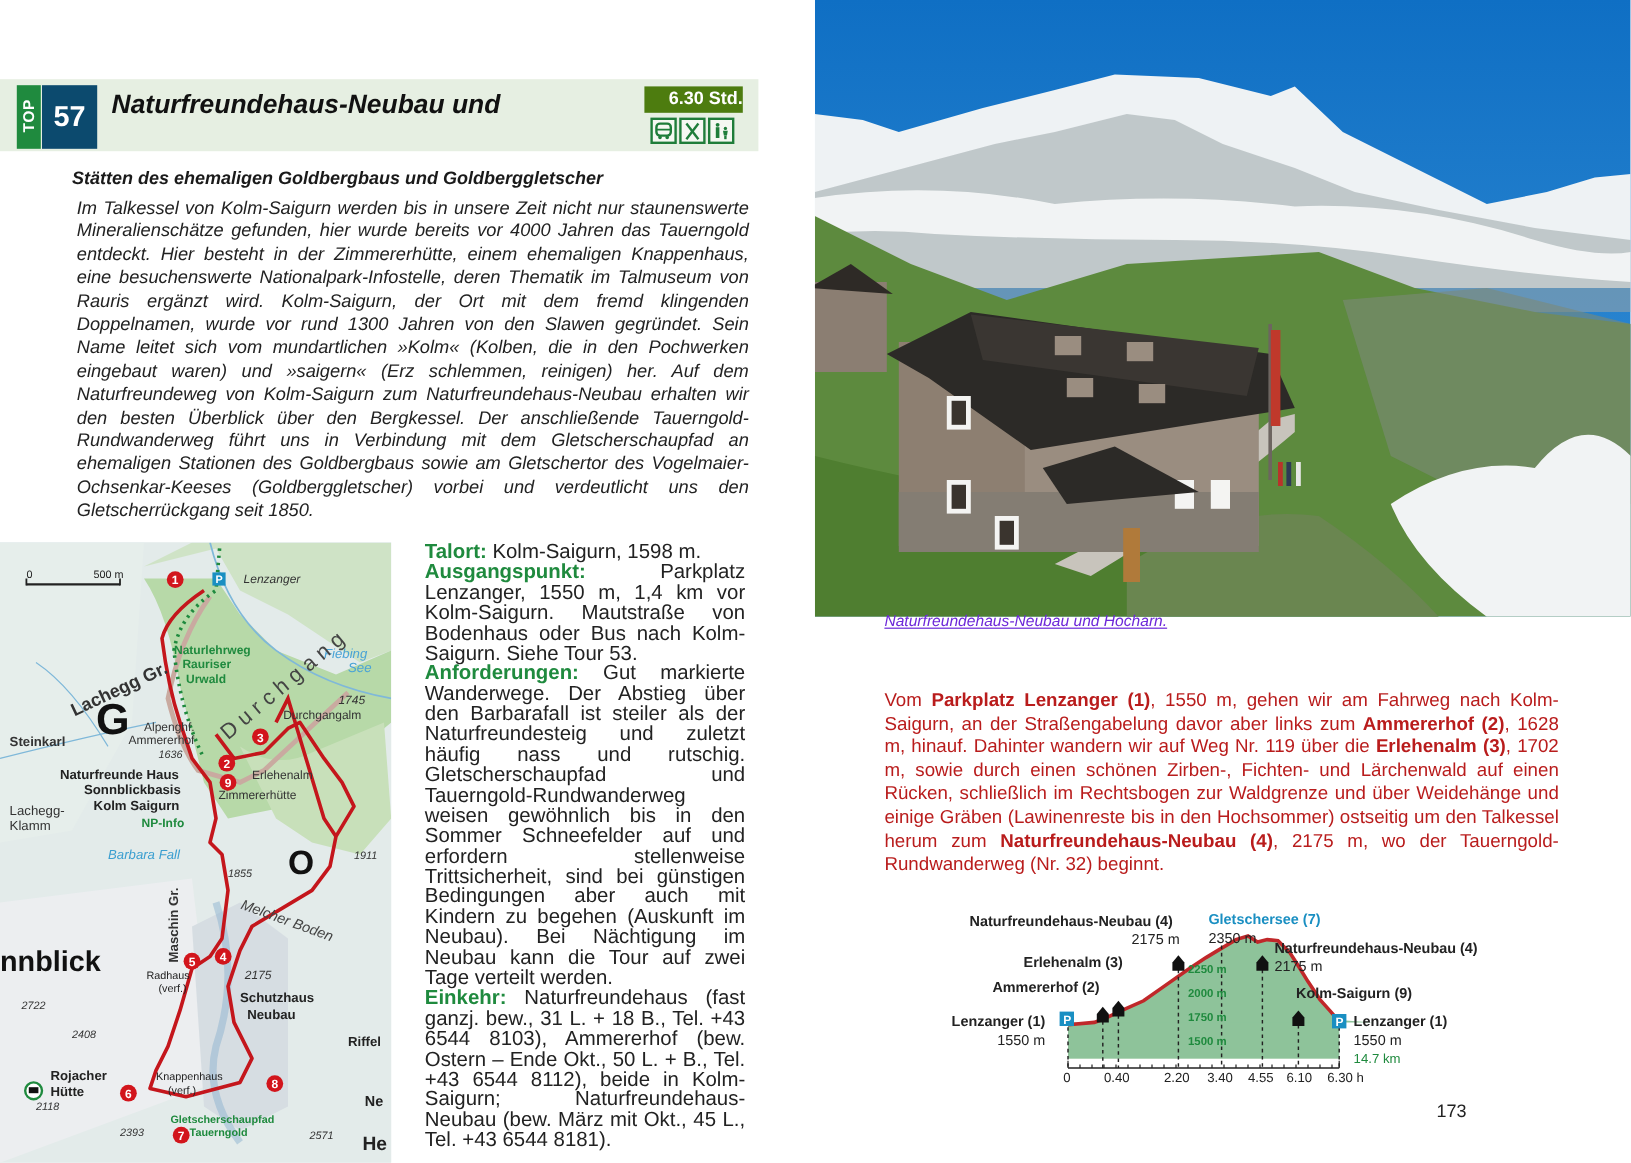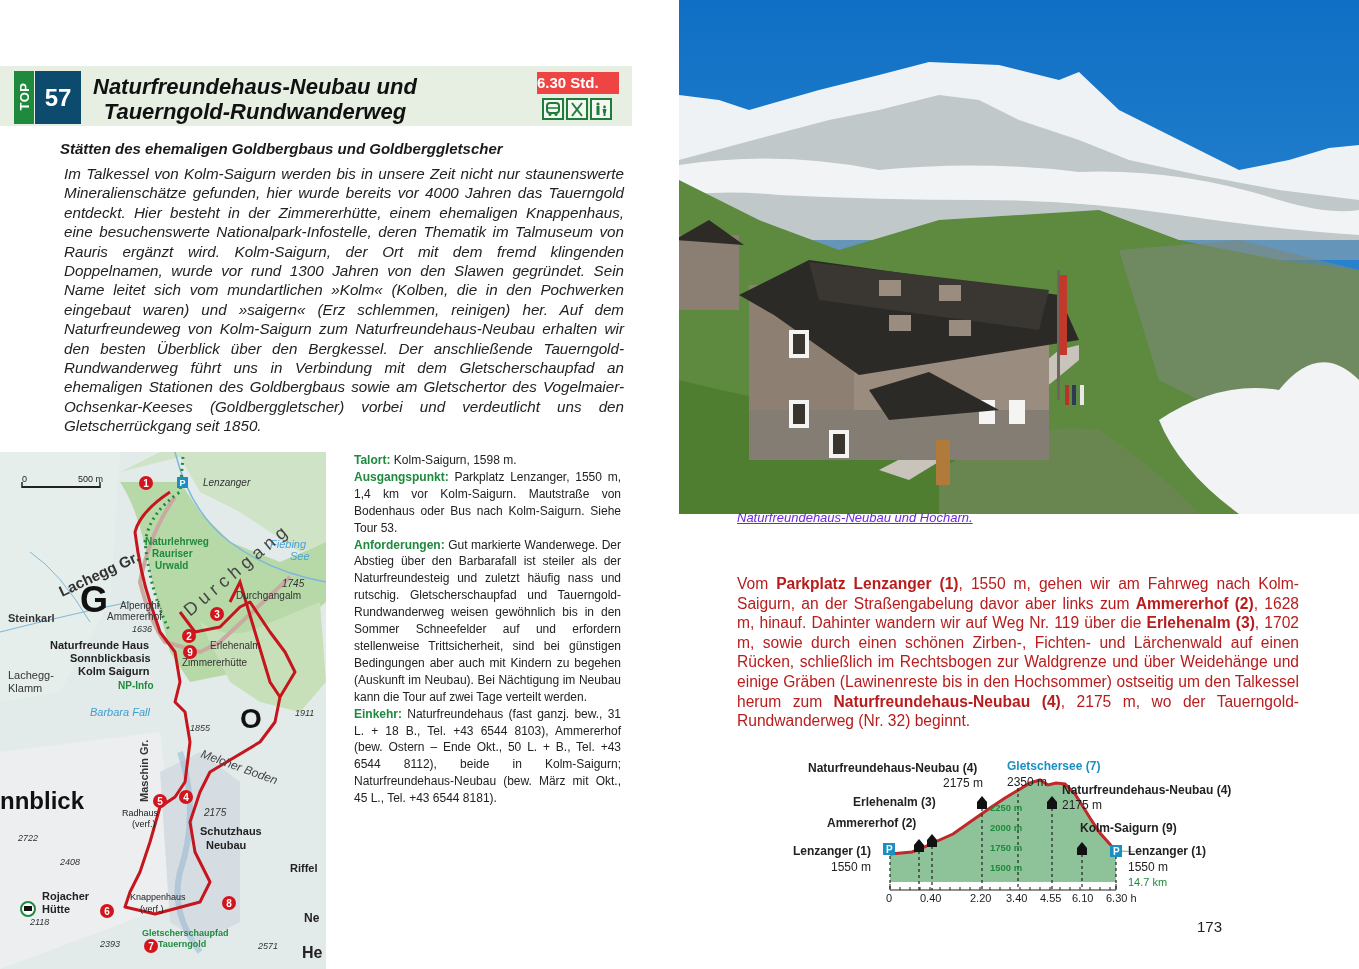--- a/index.html
+++ b/index.html
@@ -5,35 +5,35 @@
   * { box-sizing: border-box; margin: 0; padding: 0; }
   html, body { width: 1359px; height: 969px; background: #ffffff; overflow: hidden; }
   body { position: relative; font-family: "Liberation Sans", sans-serif; color: #1a1a1a; }
 
   
   .tour-header { position: absolute; left: 0; top: 66px; width: 632px; height: 60px; background: #e6efe2; }
   .top-tag { position: absolute; left: 14px; top: 5px; width: 20px; height: 53px; background: #1f8a3e; }
   .top-tag span { position: absolute; left: -13px; top: 18px; transform: rotate(-90deg); color: #fff; font-weight: bold; font-size: 13px; width: 46px; text-align: center; letter-spacing: 0.5px; }
   .tour-number { position: absolute; left: 35px; top: 5px; width: 46px; height: 53px; background: #0c4a6e; color: #fff; font-weight: bold; font-size: 24px; display: flex; align-items: center; justify-content: center; }
   .tour-title { position: absolute; left: 93px; top: 8px; font-size: 22px; font-weight: bold; font-style: italic; line-height: 25px; color: #111; text-align: center; }
-  .duration-badge { position: absolute; left: 537px; top: 6px; width: 82px; height: 22px; background: #ef4444; color: #fff; font-weight: bold; font-size: 15px; text-align: left; line-height: 22px; }
+  .duration-badge { position: absolute; left: 537px; top: 6px; width: 82px; height: 22px; background: #4d7c0f; color: #fff; font-weight: bold; font-size: 15px; text-align: right; line-height: 22px; }
   .facility-icons { position: absolute; left: 542px; top: 32px; display: flex; gap: 2px; }
   .facility-icon { width: 22px; height: 22px; border: 2px solid #1f7d3a; background: #f5f8f2; display: flex; align-items: center; justify-content: center; }
   .facility-icon svg { width: 16px; height: 16px; }
 
   
   .subtitle { position: absolute; left: 60px; top: 140px; width: 560px; font-size: 15px; font-weight: bold; font-style: italic; }
   .intro { position: absolute; left: 64px; top: 164px; width: 560px; font-size: 15.2px; font-style: italic; line-height: 19.4px; text-align: justify; color: #222; }
 
   
   .map { position: absolute; left: 0; top: 452px; width: 326px; height: 517px; background: #dde7e7; overflow: hidden; }
   .map svg { position: absolute; left: 0; top: 0; }
 
   
-  .info { position: absolute; left: 354px; top: 452px; width: 267px; font-size: 12px; line-height: 16.9px; text-align: justify; color: #222; }
+  .info { position: absolute; left: 354px; top: 452px; width: 267px; font-size: 17px; line-height: 16.9px; text-align: justify; color: #222; }
   .info p { margin: 0; }
   .info .label { color: #1f8a3e; font-weight: bold; }
 
   
   .photo { position: absolute; left: 679px; top: 0; width: 680px; height: 514px; overflow: hidden; }
   .caption { position: absolute; left: 737px; top: 510px; font-size: 13px; font-style: italic; color: #6d28d9; text-decoration: underline; }
 
   
   .route-text { position: absolute; left: 737px; top: 574px; width: 562px; font-size: 15.6px; line-height: 19.6px; text-align: justify; color: #b91c1c; }
   .route-text b { font-weight: bold; }
@@ -45,21 +45,20 @@
 </head>
 <body>
 
 <div class="tour-header">
   <div class="top-tag">
       <span>TOP</span>
     </div>
   <div class="tour-number">57</div>
   <div class="tour-title">
     <div>Naturfreundehaus-Neubau und</div>
-    <div>Tauerngold-Rundwanderweg</div>
   </div>
   <div class="duration-badge">6.30 Std.</div>
   <div class="facility-icons">
     <div class="facility-icon">
       <svg viewBox="0 0 16 16">
           <rect x="2" y="2" width="12" height="10" rx="3" fill="none" stroke="#1f7d3a" stroke-width="2"></rect>
           <line x1="2" y1="7" x2="14" y2="7" stroke="#1f7d3a" stroke-width="1.5"></line>
           <circle cx="5" cy="13.5" r="1.5" fill="#1f7d3a"></circle>
           <circle cx="11" cy="13.5" r="1.5" fill="#1f7d3a"></circle>
         </svg>

